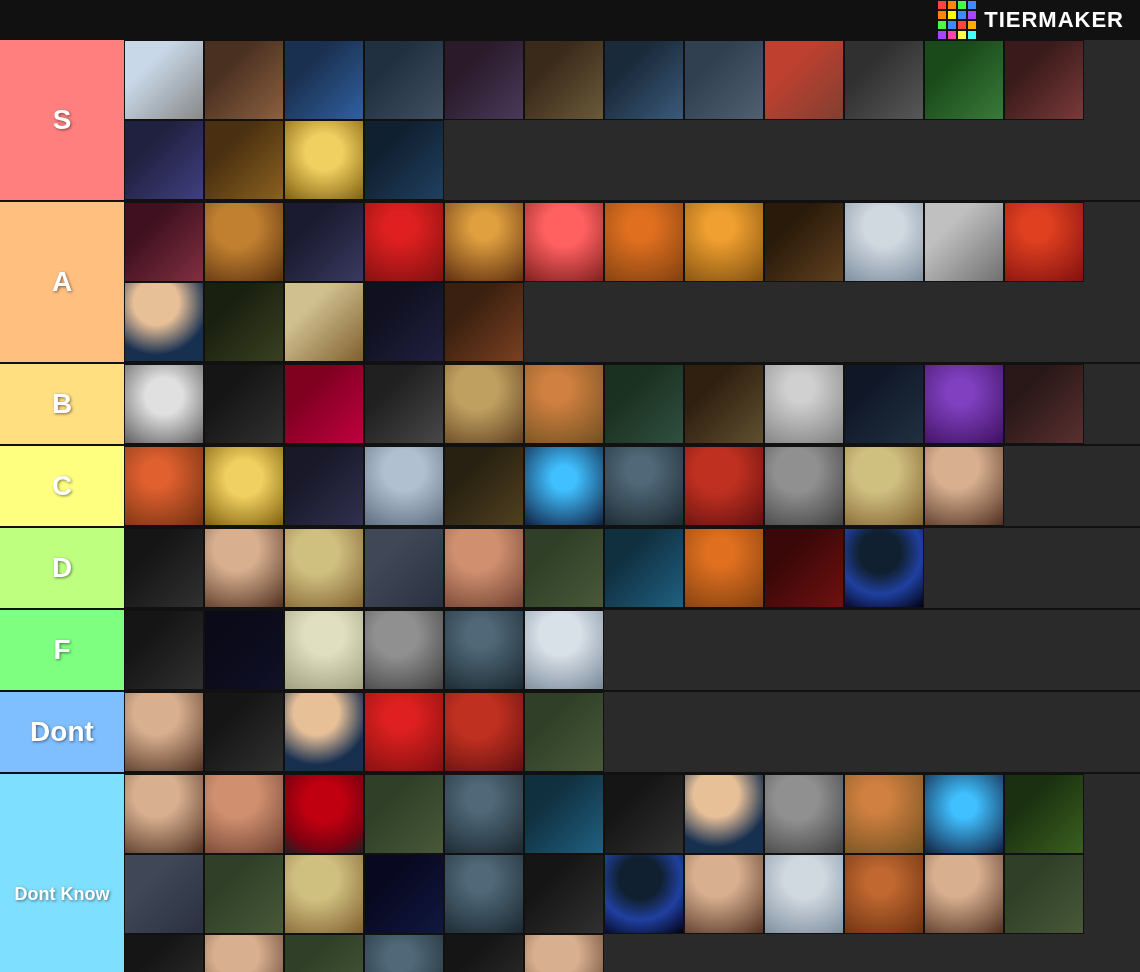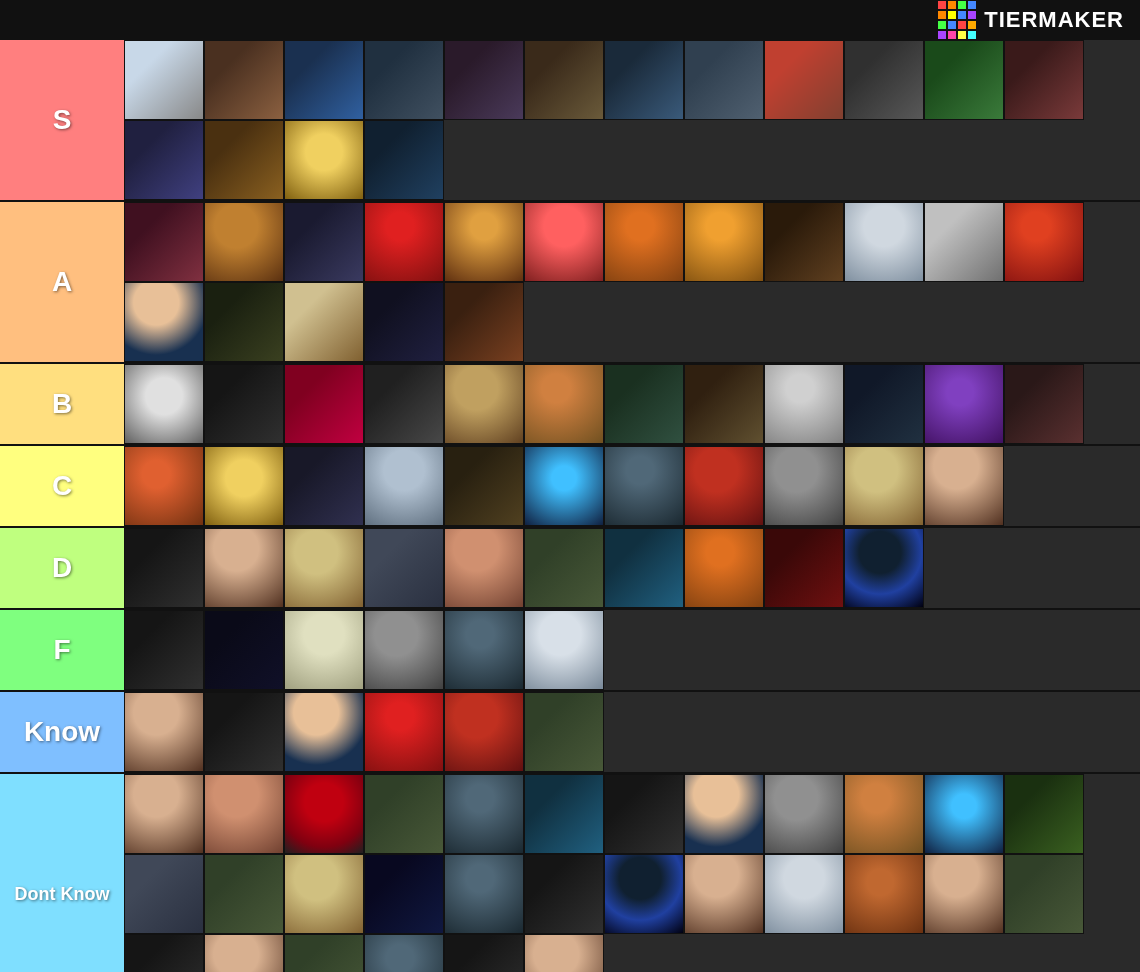--- a/index.html
+++ b/index.html
@@ -448,21 +448,21 @@
           </div>
           <div class="tier-item">
             <div class="tier-item-inner char-villain"></div>
           </div>
           <div class="tier-item">
             <div class="tier-item-inner char-snowy"></div>
           </div>
         </div>
       </div>
       <div class="tier-row tier-trash">
-        <div class="tier-label">Know</div>
+        <div class="tier-label">Dont</div>
         <div class="tier-items">
           <div class="tier-item">
             <div class="tier-item-inner char-indoors"></div>
           </div>
           <div class="tier-item">
             <div class="tier-item-inner char-dark"></div>
           </div>
           <div class="tier-item">
             <div class="tier-item-inner char-bright-face"></div>
           </div>

